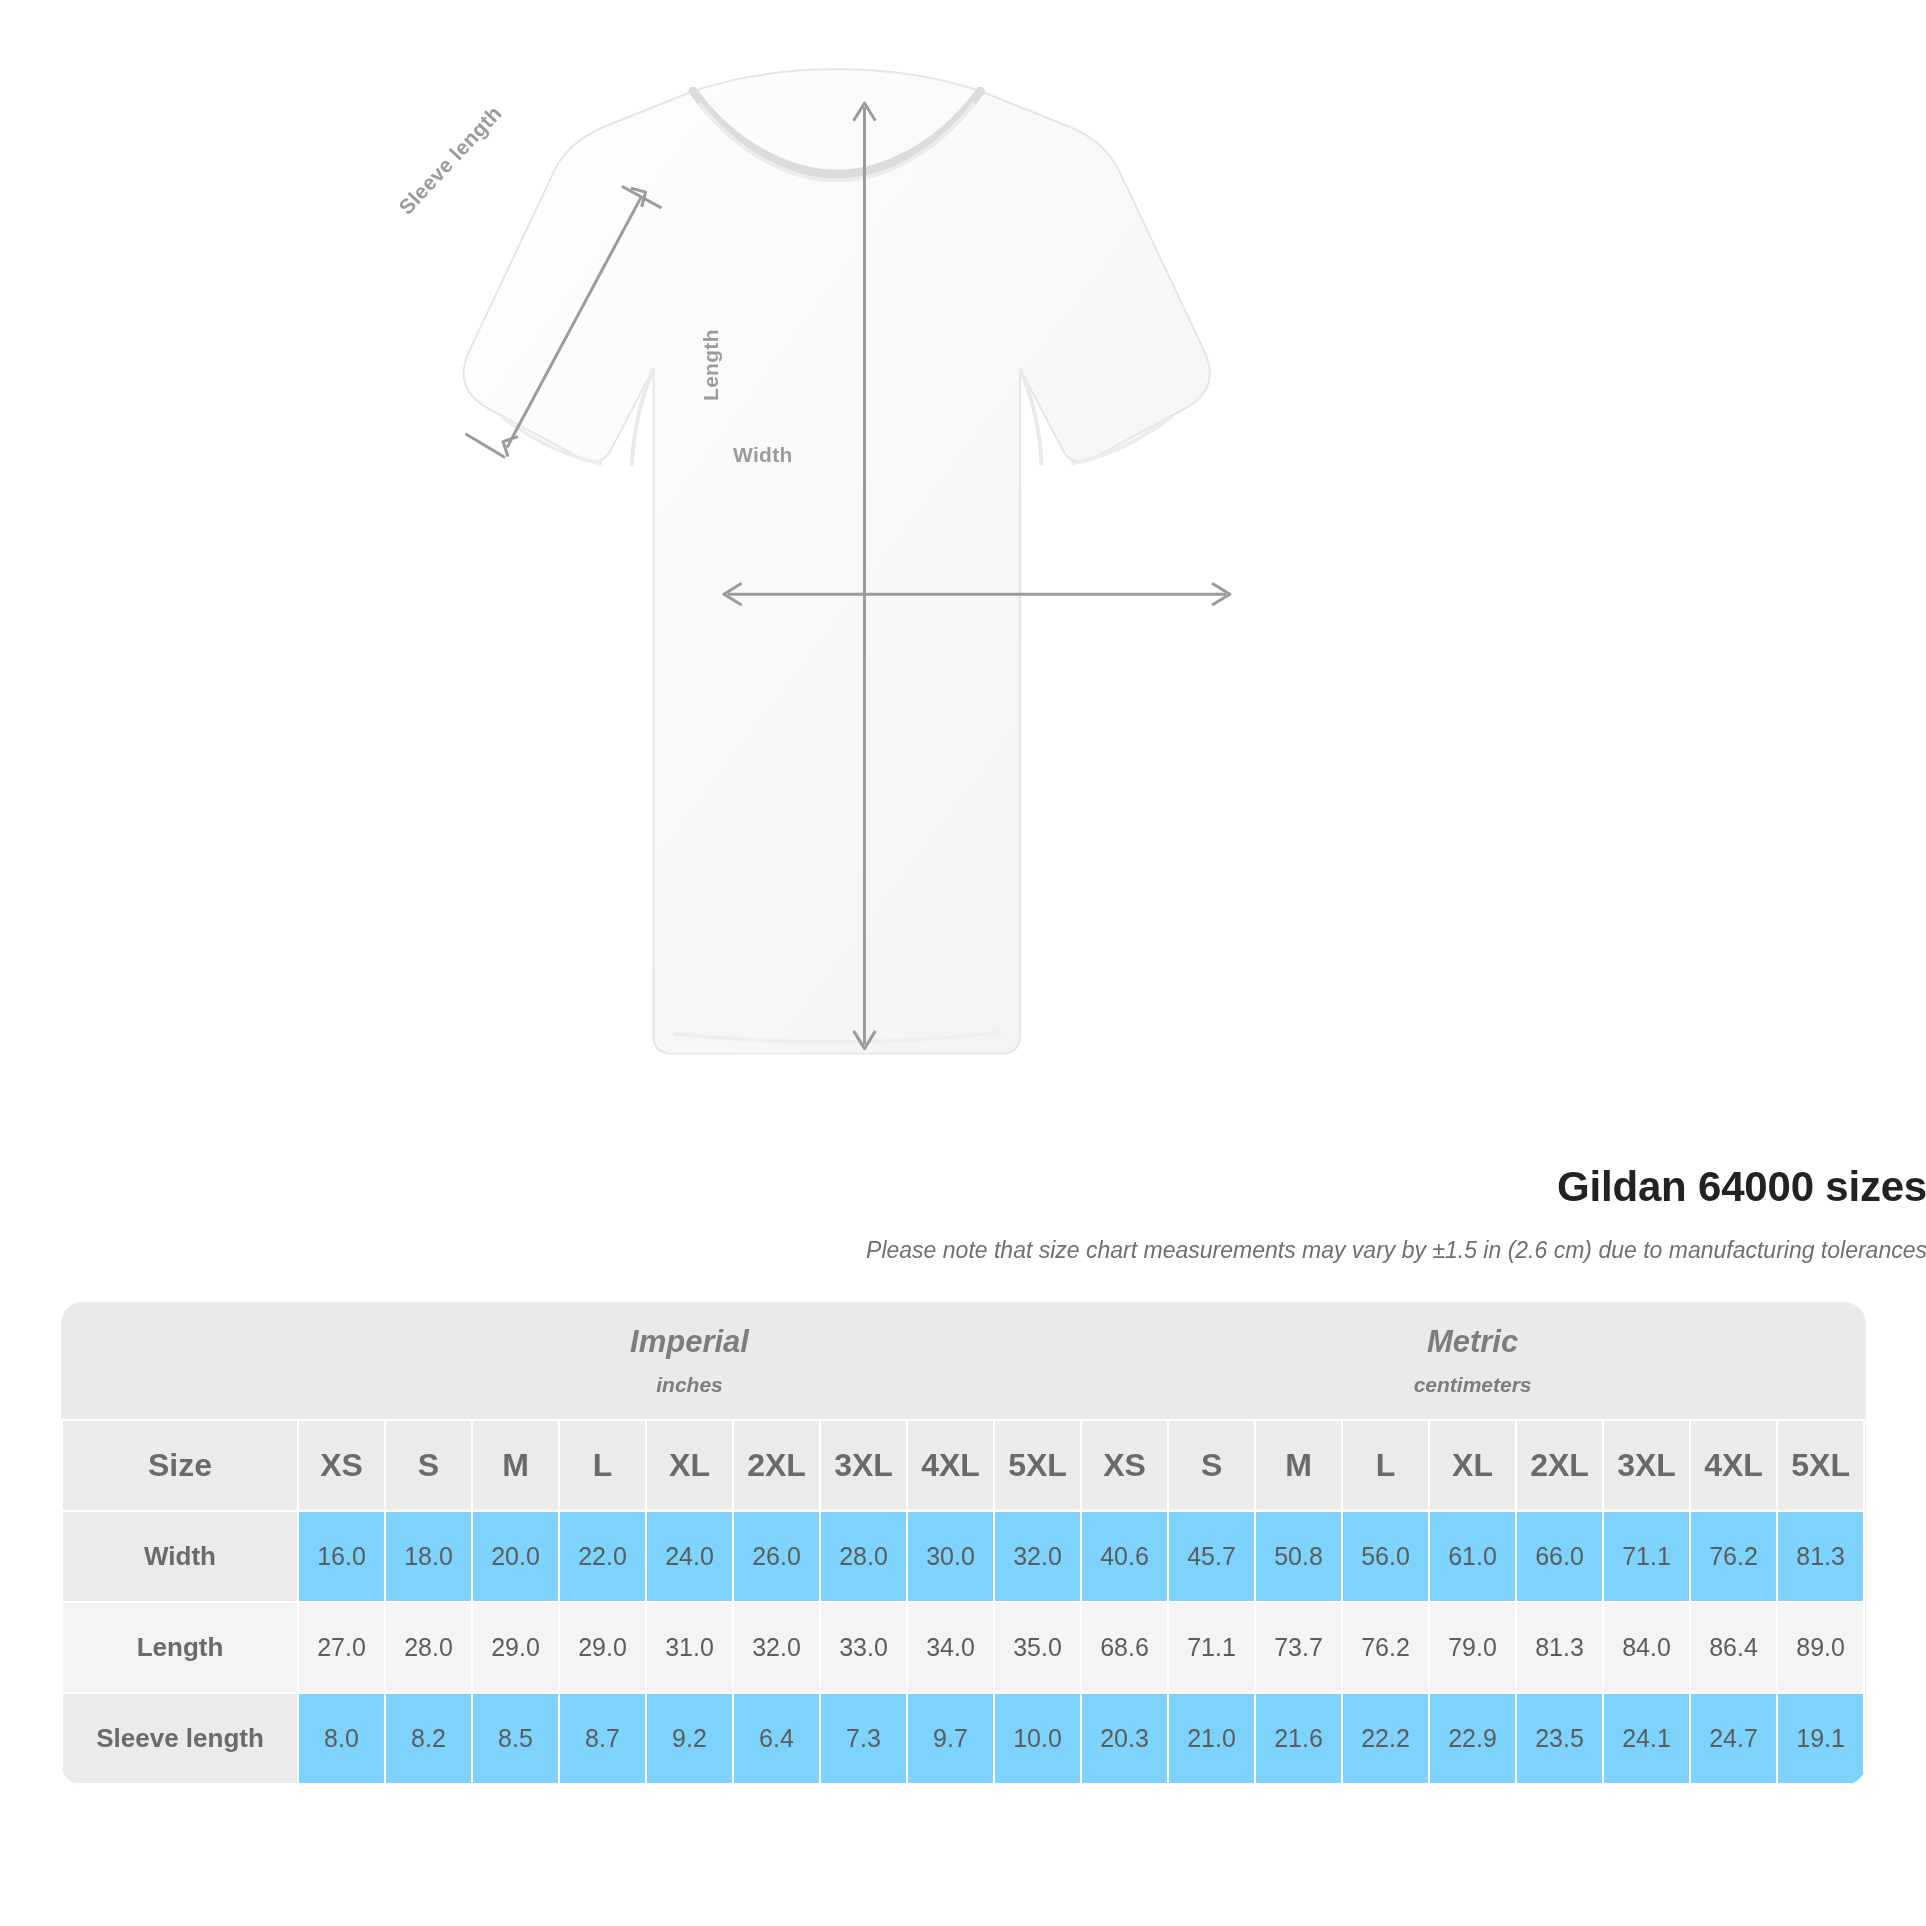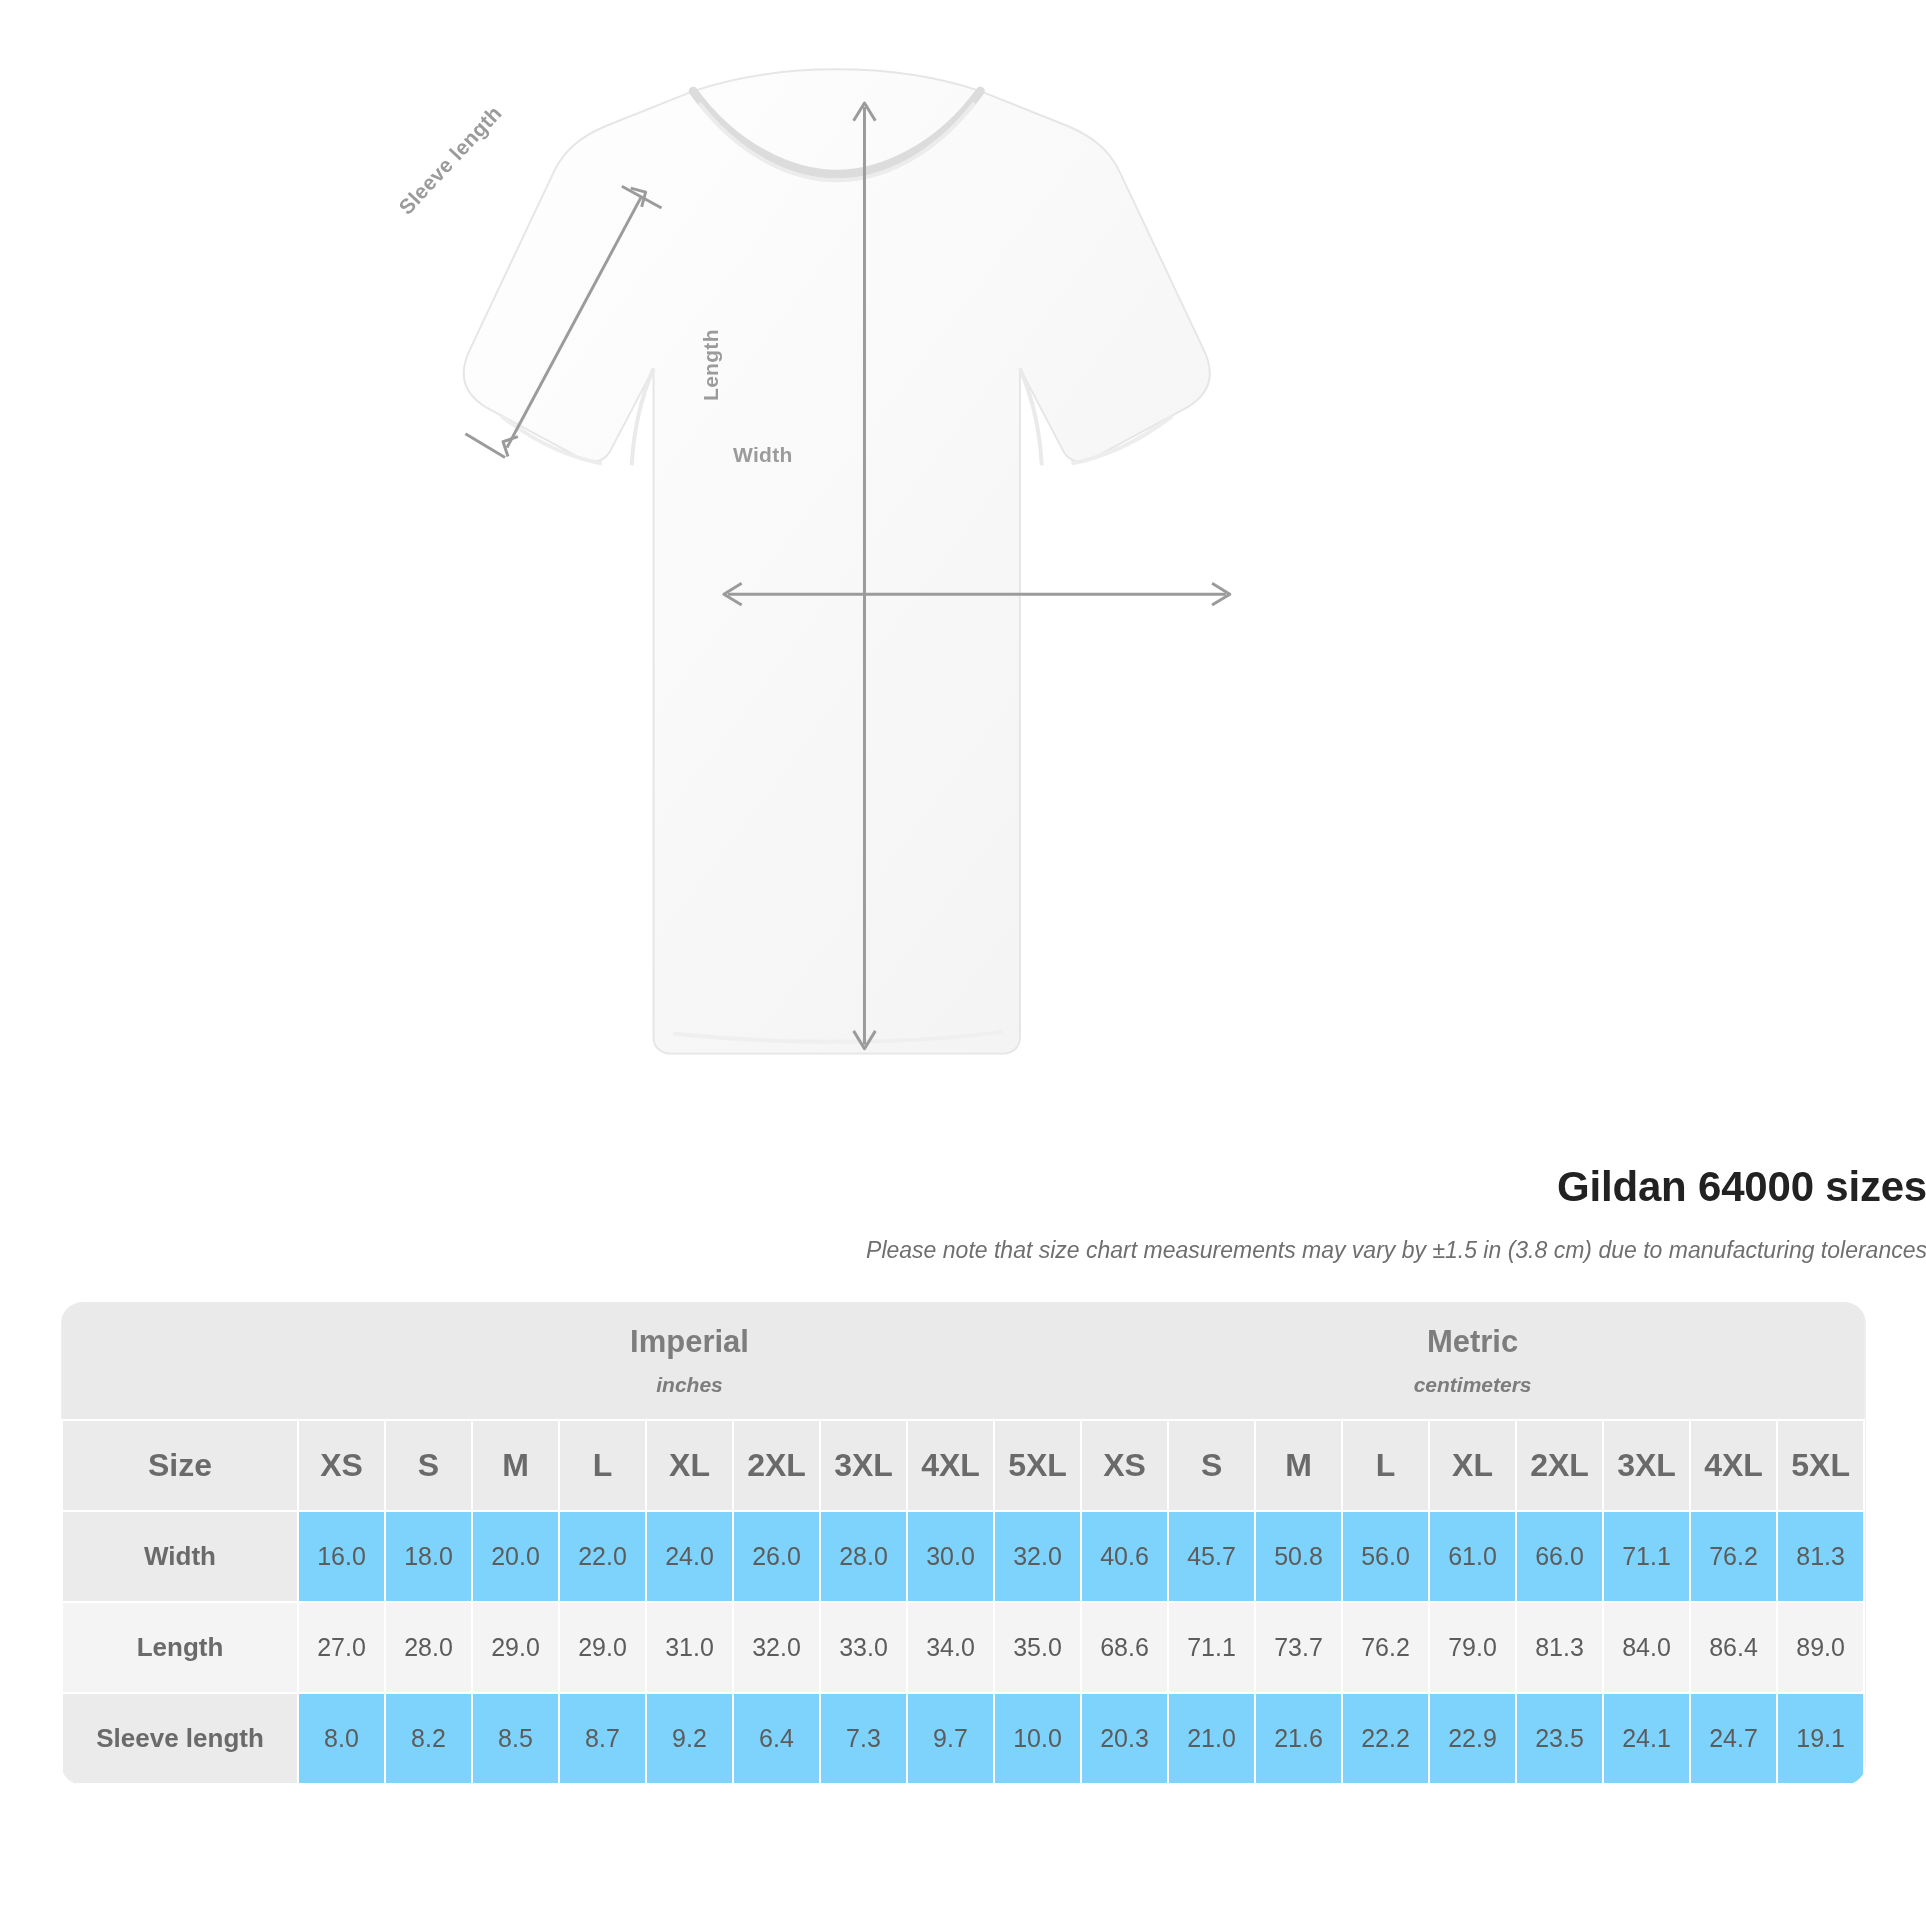--- a/index.html
+++ b/index.html
@@ -92,20 +92,21 @@
   .unit-row th {
     background: #eaeaea;
     border: none;
     padding: 0;
     height: 117px;
     vertical-align: middle;
   }
   .unit-name {
     font-size: 31px;
     font-weight: bold;
+    font-style: italic;
     color: #7d7d7d;
     line-height: 1.15;
   }
   .unit-sub {
     font-size: 21px;
     font-style: italic;
     color: #7d7d7d;
     margin-top: 14px;
   }
 
@@ -205,21 +206,21 @@
       </g>
     </svg>
 
     <div class="measure-label lbl-sleeve">Sleeve length</div>
     <div class="measure-label lbl-length">Length</div>
     <div class="measure-label lbl-width">Width</div>
   </div>
 
   <div class="title-block">
     <div class="chart-title">Gildan 64000 sizes</div>
-    <div class="chart-note">Please note that size chart measurements may vary by ±1.5 in (3.8 cm) due to manufacturing tolerances</div>
+    <div class="chart-note">Please note that size chart measurements may vary by ±1.5 in (2.6 cm) due to manufacturing tolerances</div>
   </div>
 
   <div class="table-wrap">
     <table class="size-table">
       <colgroup>
         <col class="rowhead">
         <col class="datacol">
           <col class="datacol">
           <col class="datacol">
           <col class="datacol">

